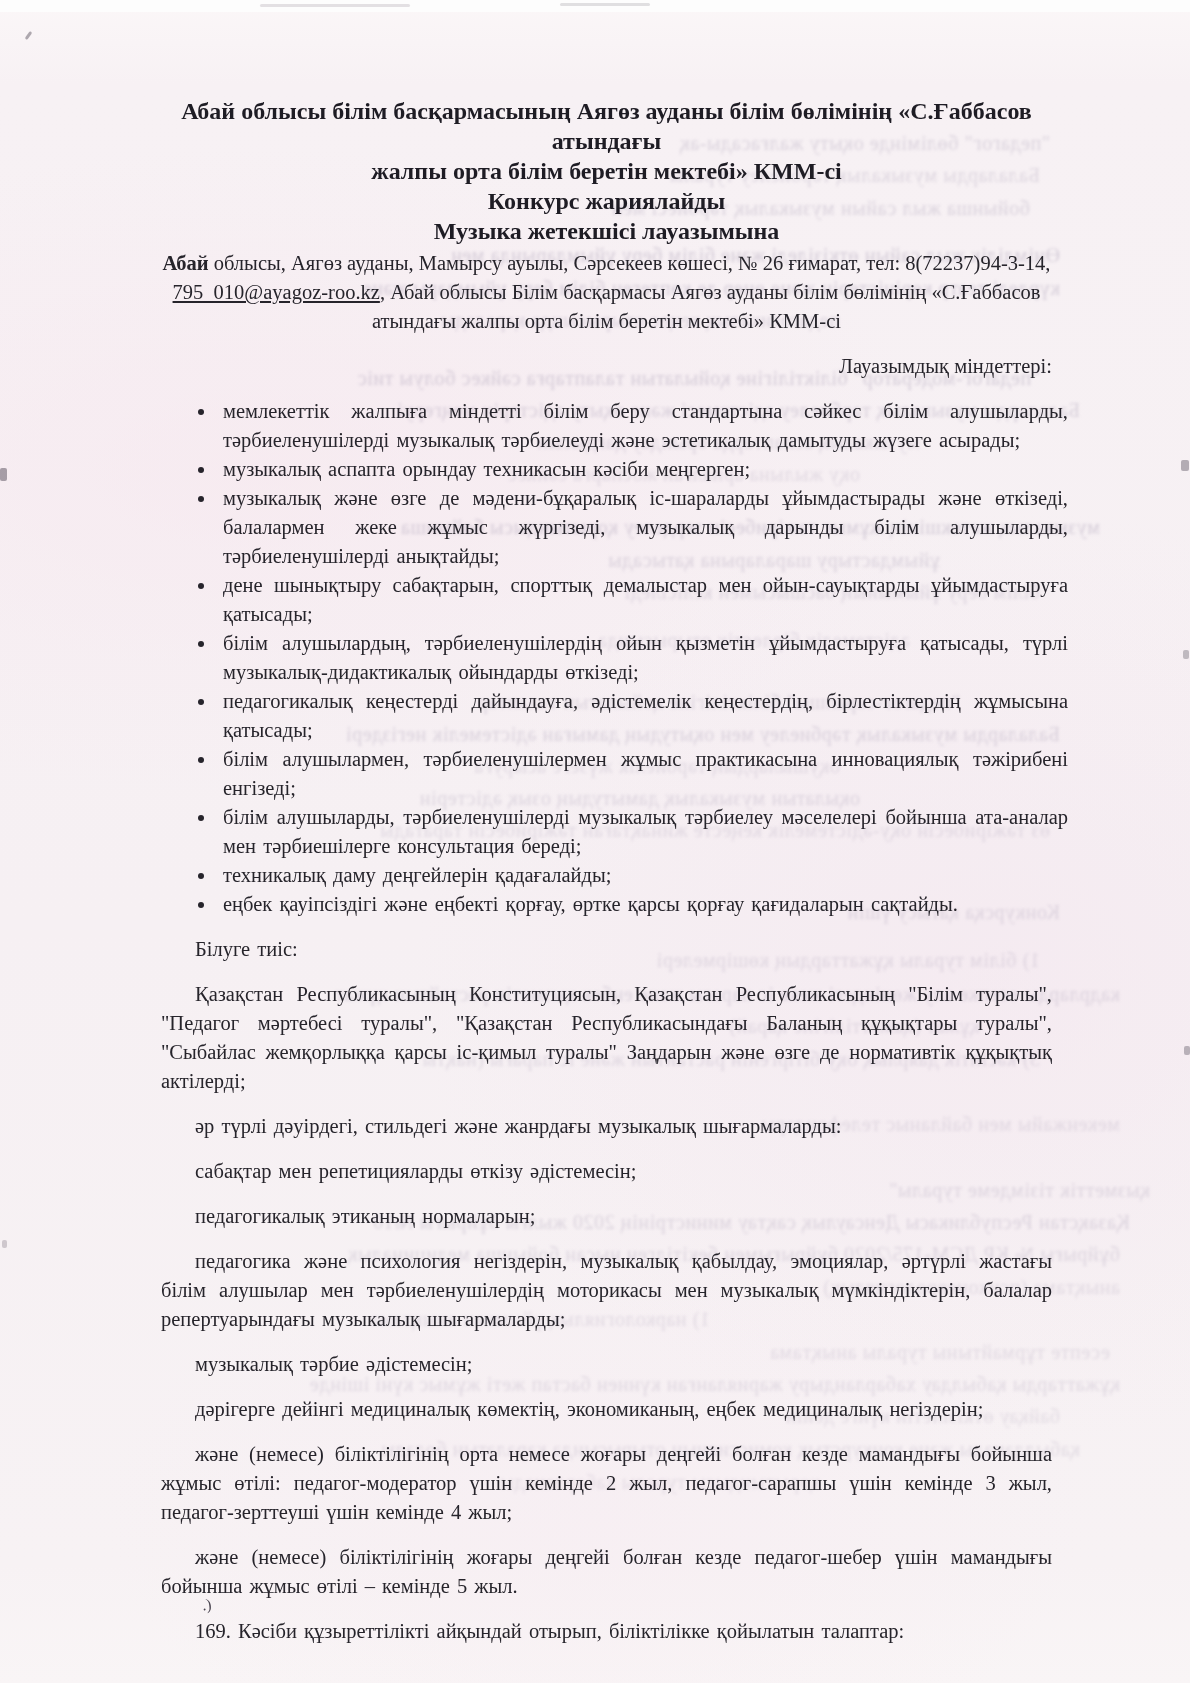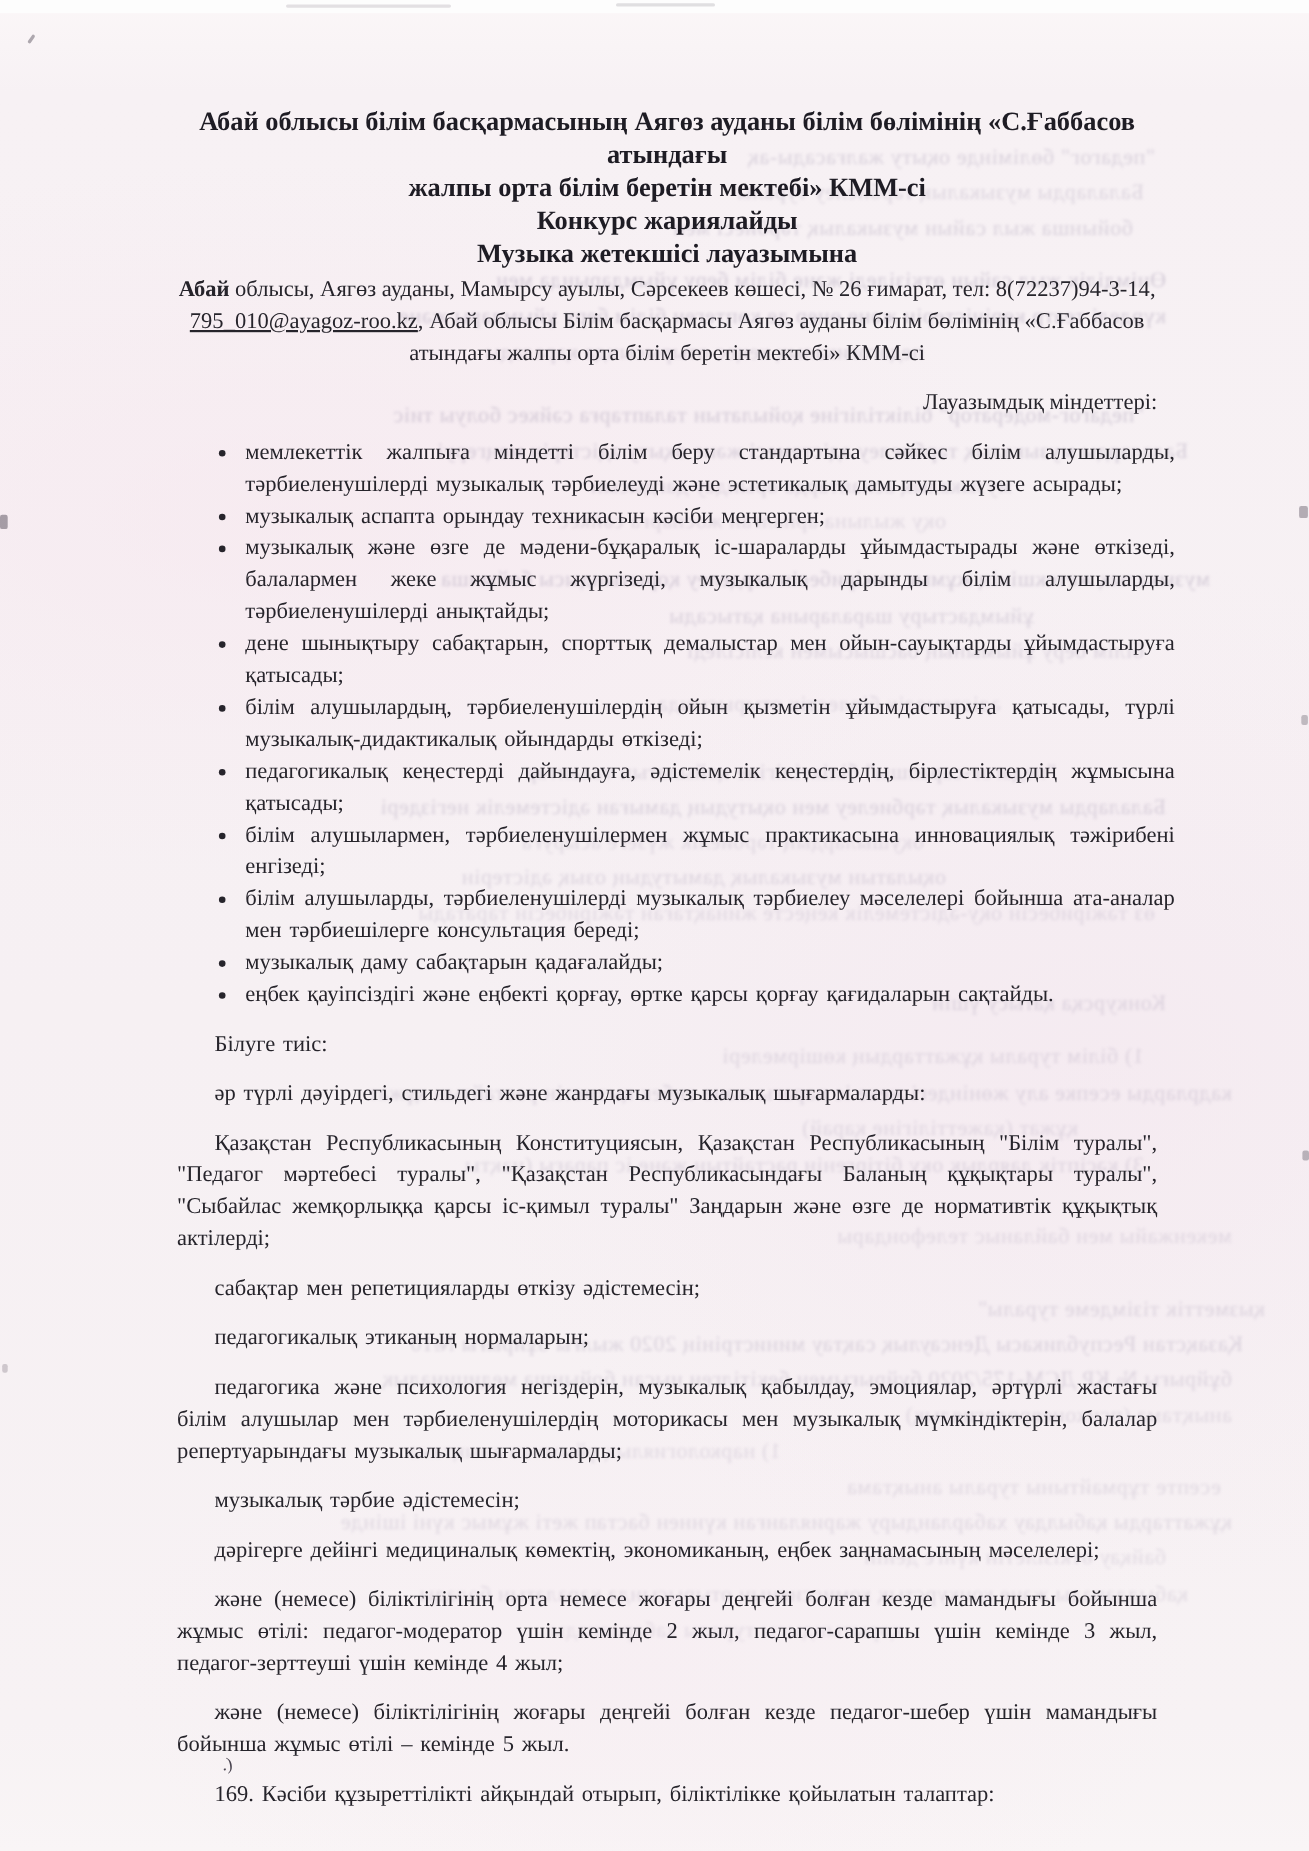--- a/index.html
+++ b/index.html
@@ -175,42 +175,42 @@
         <li class="duty">дене шынықтыру сабақтарын, спорттық демалыстар мен ойын-сауықтарды ұйымдастыруға қатысады;</li>
 
         <li class="duty">білім алушылардың, тәрбиеленушілердің ойын қызметін ұйымдастыруға қатысады, түрлі музыкалық-дидактикалық ойындарды өткізеді;</li>
 
         <li class="duty">педагогикалық кеңестерді дайындауға, әдістемелік кеңестердің, бірлестіктердің жұмысына қатысады;</li>
 
         <li class="duty">білім алушылармен, тәрбиеленушілермен жұмыс практикасына инновациялық тәжірибені енгізеді;</li>
 
         <li class="duty">білім алушыларды, тәрбиеленушілерді музыкалық тәрбиелеу мәселелері бойынша ата-аналар мен тәрбиешілерге консультация береді;</li>
 
-        <li class="duty">музыкалық даму сабақтарын қадағалайды;</li>
+        <li class="duty">техникалық даму деңгейлерін қадағалайды;</li>
 
         <li class="duty">еңбек қауіпсіздігі және еңбекті қорғау, өртке қарсы қорғау қағидаларын сақтайды.</li>
       </ul>
 
     <div>
 
         <p class="para">Білуге тиіс:</p>
 
+        <p class="para">Қазақстан Республикасының Конституциясын, Қазақстан Республикасының "Білім туралы", "Педагог мәртебесі туралы", "Қазақстан Республикасындағы Баланың құқықтары туралы", "Сыбайлас жемқорлыққа қарсы іс-қимыл туралы" Заңдарын және өзге де нормативтік құқықтық актілерді;</p>
+
         <p class="para">әр түрлі дәуірдегі, стильдегі және жанрдағы музыкалық шығармаларды:</p>
 
-        <p class="para">Қазақстан Республикасының Конституциясын, Қазақстан Республикасының "Білім туралы", "Педагог мәртебесі туралы", "Қазақстан Республикасындағы Баланың құқықтары туралы", "Сыбайлас жемқорлыққа қарсы іс-қимыл туралы" Заңдарын және өзге де нормативтік құқықтық актілерді;</p>
-
         <p class="para">сабақтар мен репетицияларды өткізу әдістемесін;</p>
 
         <p class="para">педагогикалық этиканың нормаларын;</p>
 
         <p class="para">педагогика және психология негіздерін, музыкалық қабылдау, эмоциялар, әртүрлі жастағы білім алушылар мен тәрбиеленушілердің моторикасы мен музыкалық мүмкіндіктерін, балалар репертуарындағы музыкалық шығармаларды;</p>
 
         <p class="para">музыкалық тәрбие әдістемесін;</p>
 
-        <p class="para">дәрігерге дейінгі медициналық көмектің, экономиканың, еңбек заңнамасының мәселелері;</p>
+        <p class="para">дәрігерге дейінгі медициналық көмектің, экономиканың, еңбек медициналық негіздерін;</p>
 
 
 
 
         <p class="para">және (немесе) біліктілігінің орта немесе жоғары деңгейі болған кезде мамандығы бойынша жұмыс өтілі: педагог-модератор үшін кемінде 2 жыл, педагог-сарапшы үшін кемінде 3 жыл, педагог-зерттеуші үшін кемінде 4 жыл;</p>
 
         <p class="para">және (немесе) біліктілігінің жоғары деңгейі болған кезде педагог-шебер үшін мамандығы бойынша жұмыс өтілі – кемінде 5 жыл.</p>
 
         <p class="para">169. Кәсіби құзыреттілікті айқындай отырып, біліктілікке қойылатын талаптар:</p>
       </div>

